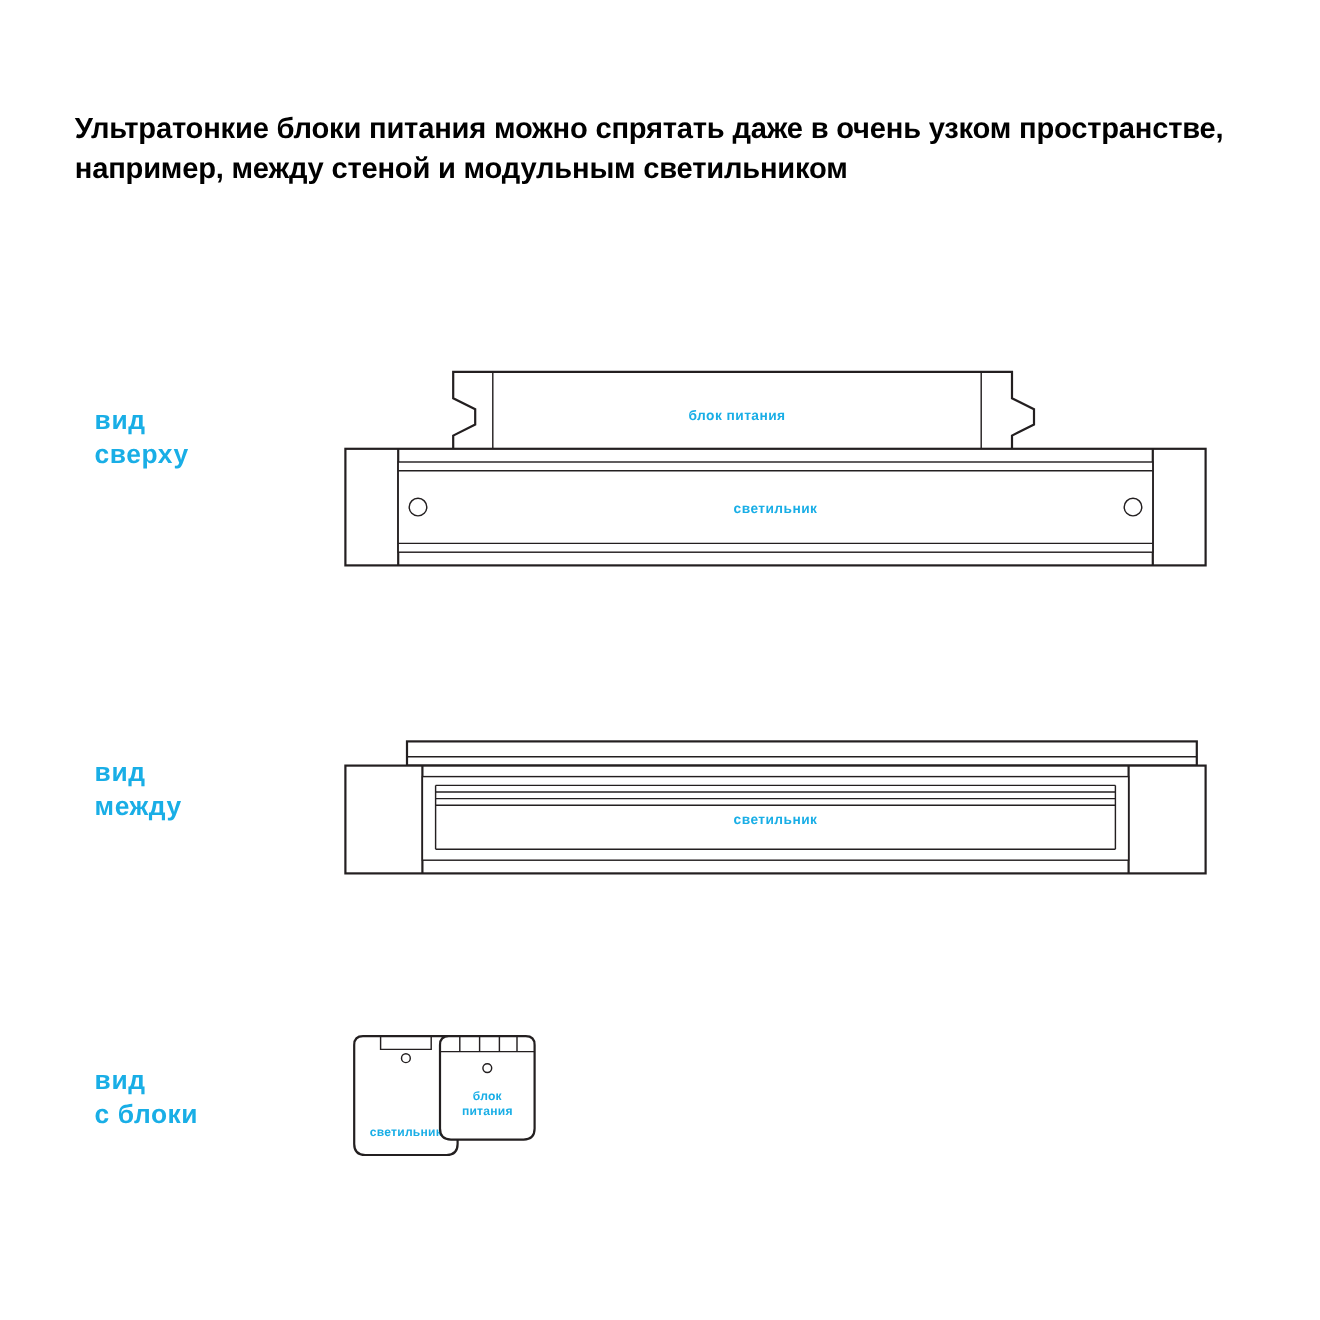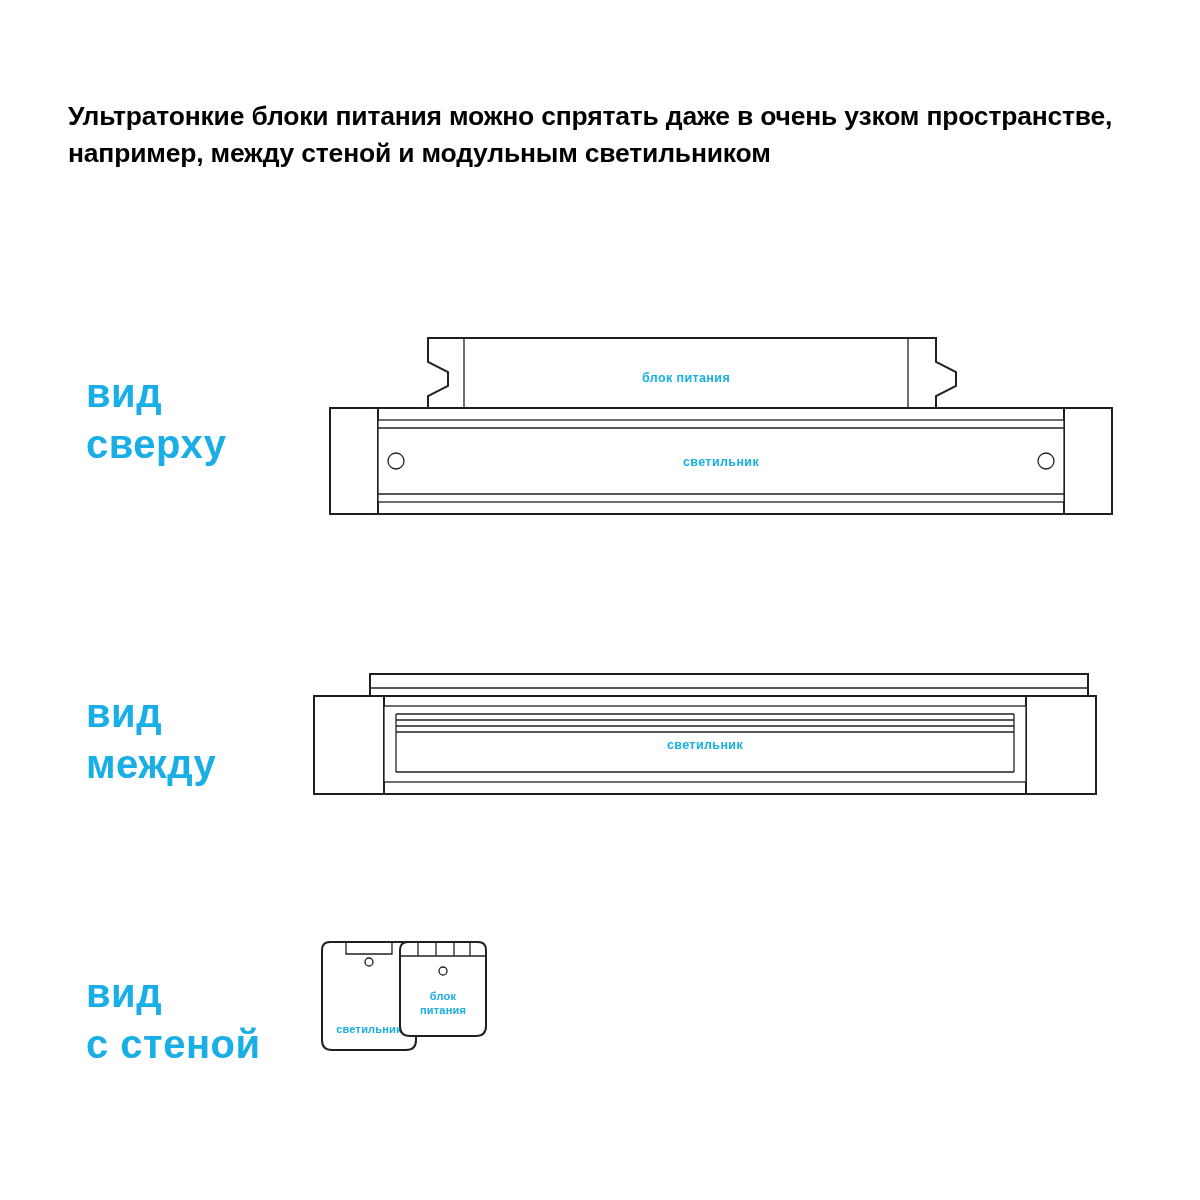--- a/index.html
+++ b/index.html
@@ -30,21 +30,21 @@
     font-weight: bold;
     line-height: 1.38;
     letter-spacing: -0.2px;
     color: #000000;
   }
   
   .view-label {
     position: absolute;
     color: #19AEE6;
     font-weight: bold;
-    font-size: 40px;
+    font-size: 24px;
     line-height: 1.28;
     letter-spacing: 0.5px;
   }
   .view-label .l2 { display: block; text-align: right; }
   #label-top    { left: 86px; top: 368px; }
   #label-side   { left: 86px; top: 688px; }
   #label-end    { left: 86px; top: 968px; }
 
   
   .stroke { stroke: #231f20; fill: none; stroke-width: 2; }
@@ -61,21 +61,21 @@
   .cap-text-sm {
     fill: #19AEE6;
     font-family: "Liberation Sans", sans-serif;
     font-size: 11px;
     font-weight: bold;
     text-anchor: middle;
     letter-spacing: 0.2px;
   }
   svg { display: block; }
   .fig { position: absolute; }
-  #fig-top  { left: 316px; top: 320px; }
+  #fig-top  { left: 300px; top: 320px; }
   #fig-side { left: 300px; top: 660px; }
   #fig-end  { left: 300px; top: 930px; }
 </style>
 </head>
 <body>
 
 <div class="page">
 
   <div class="heading">
     <span>Ультратонкие блоки питания можно спрятать даже в очень узком</span>
@@ -87,21 +87,21 @@
     <span class="l2">сверху</span>
   </div>
 
   <div class="view-label" id="label-side">
     <span>вид</span>
     <span class="l2">между</span>
   </div>
 
   <div class="view-label" id="label-end">
     <span>вид</span>
-    <span class="l2">с стеной</span>
+    <span class="l2">с блоки</span>
   </div>
 
   <div class="fig" id="fig-top">
     <svg width="810" height="210" viewBox="0 0 810 210">
 
       <g>
         <path class="stroke fillwhite" d="M112 18 L112 42 L132 52 L132 66 L112 76 L112 100
                  L620 100 L620 76 L640 66 L640 52 L620 42 L620 18 Z"></path>
 
         <line class="stroke-thin" x1="148" y1="18" x2="148" y2="100"></line>

